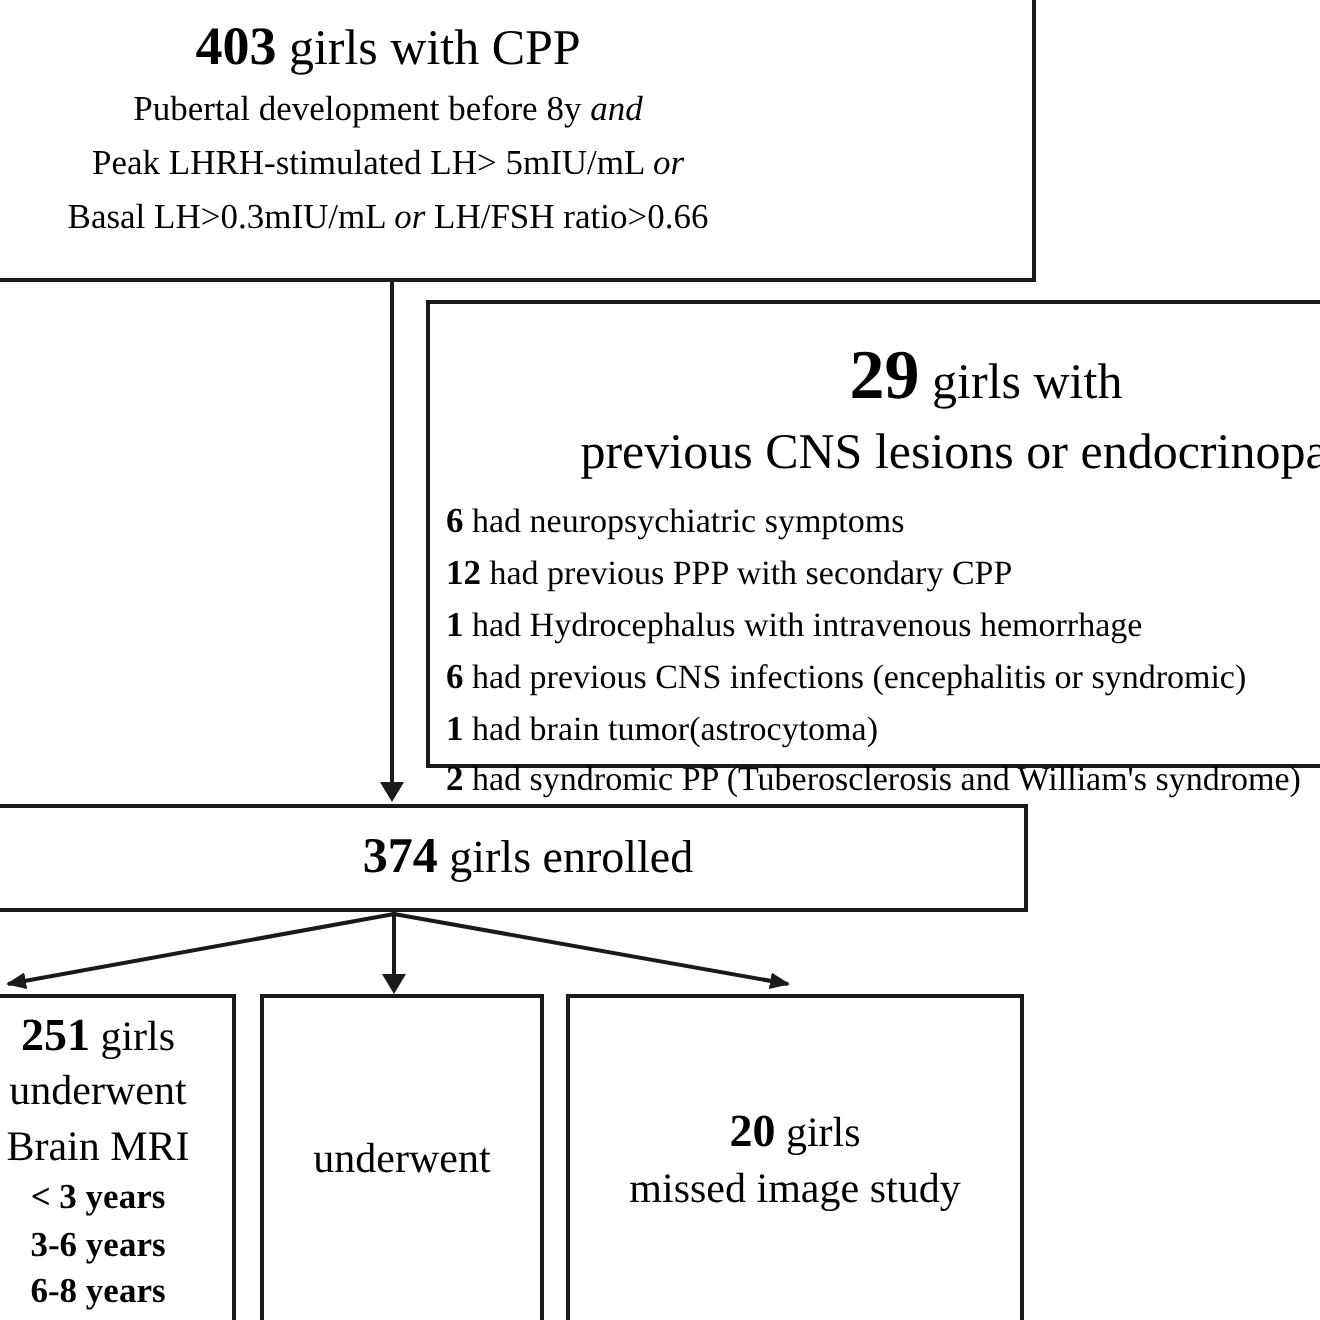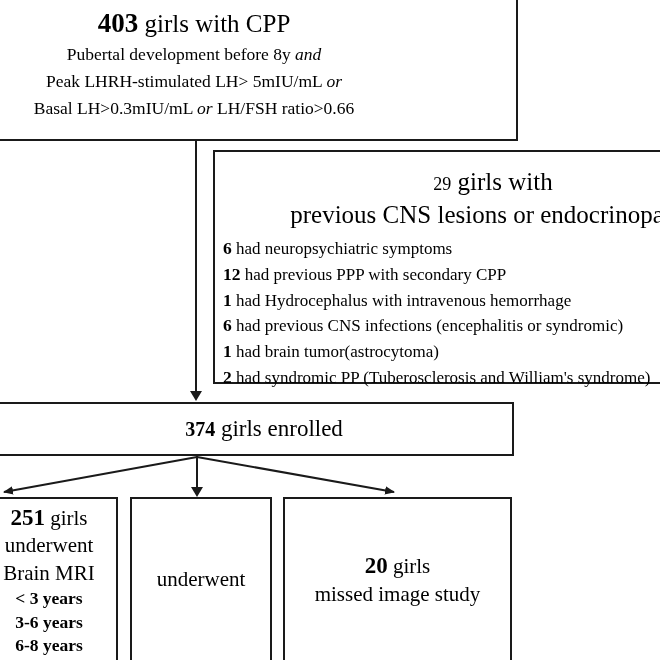--- a/index.html
+++ b/index.html
@@ -66,22 +66,22 @@
     text-align: left;
   }
   #box-excluded .excl-head {
     text-align: center;
     padding: 14px 0 0 0;
     font-size: 25px;
     line-height: 1.24;
     white-space: nowrap;
   }
   #box-excluded .excl-head .num {
-    font-weight: normal;
-    font-size: 18px;
+    font-weight: bold;
+    font-size: 35px;
   }
   #box-excluded .excl-head .line2 {
     display: block;
     margin-top: 2px;
   }
   .excl-list {
     list-style: none;
     margin: 6px 0 0 0;
     padding: 0 0 0 8px;
   }
@@ -99,21 +99,21 @@
   #box-final-enrolled {
     left: -130px;
     top: 402px;
     width: 644px;
     height: 54px;
     display: flex;
     align-items: center;
     justify-content: center;
   }
   #box-final-enrolled .headline { font-size: 23px; }
-  #box-final-enrolled .headline .num { font-size: 20px; margin-left: 16px; }
+  #box-final-enrolled .headline .num { font-size: 25px; margin-left: 16px; }
   
   #box-final-enrolled .shift { padding-left: 128px; }
 
   
   .outcome {
     top: 497px;
     height: 166px;
     text-align: center;
     display: flex;
     flex-direction: column;

